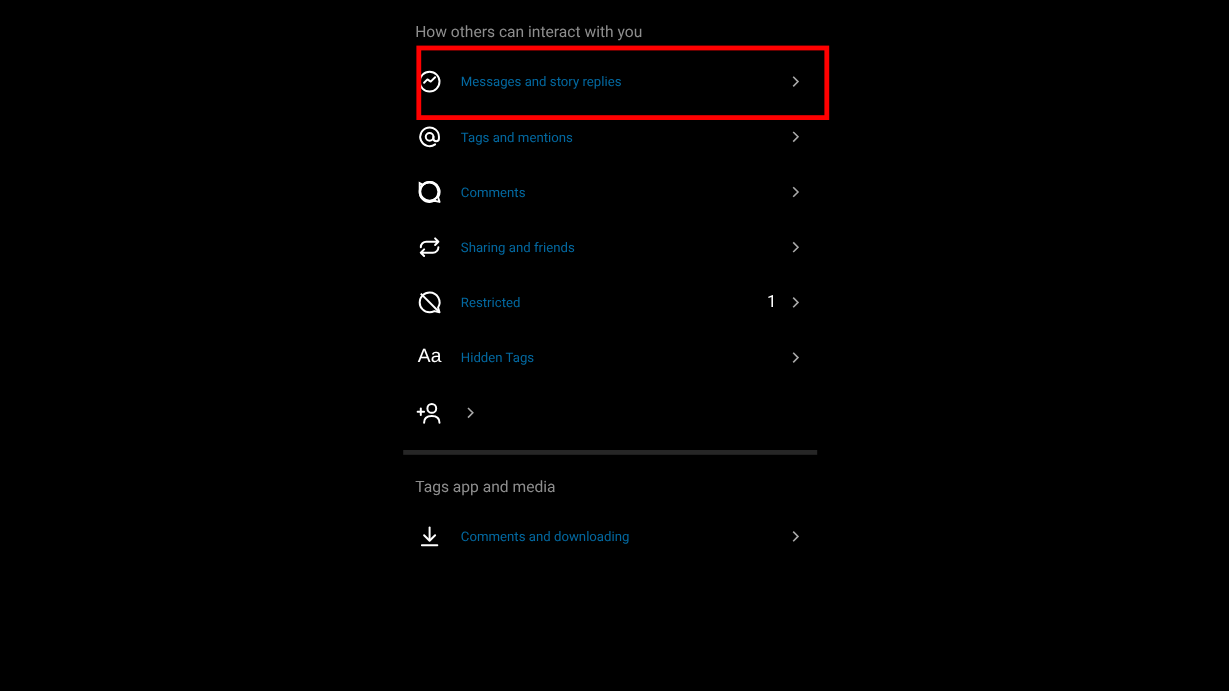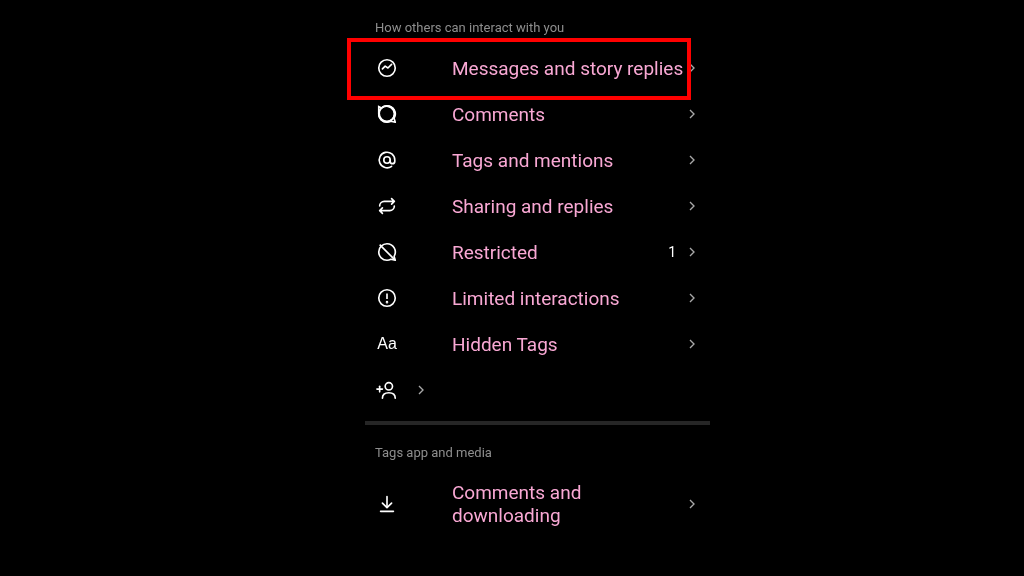--- a/index.html
+++ b/index.html
@@ -11,21 +11,21 @@
       background: #000;
       width: 1024px;
       height: 576px;
       font-family: -apple-system, BlinkMacSystemFont, "Segoe UI", Roboto, Helvetica, Arial, sans-serif;
       color: #fff;
       overflow: hidden;
       position: relative;
     }
     .container {
       position: absolute;
-      left: 375px;
+      left: 346px;
       top: 0;
       width: 325px;
     }
     .section-header {
       color: #8e8e8e;
       font-size: 13px;
       padding: 20px 0 10px 0;
       font-weight: 400;
     }
     .menu-item {
@@ -46,24 +46,23 @@
     }
     .icon-wrap svg {
       width: 22px;
       height: 22px;
       stroke: #fff;
       fill: none;
       stroke-width: 1.8;
     }
     .item-label {
       flex: 1;
-      font-size: 19px;
-      color: #f9a8d4;
+      font-size: 11px;
+      color: #0369a1;
       font-weight: 400;
-      margin-left: 39px;
     }
     .item-badge {
       font-size: 14px;
       color: #fff;
       margin-right: 8px;
     }
     .chevron {
       width: 16px;
       height: 16px;
       flex-shrink: 0;
@@ -113,60 +112,60 @@
     <span class="chevron">
       <svg viewBox="0 0 24 24">
           <polyline points="9 6 15 12 9 18"></polyline>
         </svg>
     </span>
   </div>
 
   <div class="menu-item">
     <span class="icon-wrap">
       <svg viewBox="0 0 24 24">
+          <circle cx="12" cy="12" r="3.5"></circle>
+          <path d="M15.5 12v1.5a2.5 2.5 0 0 0 5 0V12a8.5 8.5 0 1 0-3.5 6.9" stroke-linecap="round"></path>
+        </svg>
+    </span>
+    <span class="item-label">Tags and mentions</span>
+    <span class="chevron">
+      <svg viewBox="0 0 24 24">
+          <polyline points="9 6 15 12 9 18"></polyline>
+        </svg>
+    </span>
+  </div>
+
+  <div class="menu-item">
+    <span class="icon-wrap">
+      <svg viewBox="0 0 24 24">
           <path d="M21 12a8.5 8.5 0 1 1-3-6.5L21 4v8z" transform="scale(-1,1) translate(-24,0)"></path>
           <path d="M12 3.5a8.5 8.5 0 1 0 6 14.5l3 2-1-4a8.4 8.4 0 0 0 .5-4" style="display:none"></path>
           <circle cx="12" cy="11.5" r="8.5"></circle>
           <path d="M17 18l3 3v-5" style="display:none"></path>
         </svg>
       <svg viewBox="0 0 24 24" style="position:absolute">
           <path d="M12 3a9 9 0 0 0-9 9 9 9 0 0 0 9 9c1.6 0 3-.4 4.3-1.1L21 21l-1.3-4.3A9 9 0 0 0 12 3z" stroke-linejoin="round"></path>
         </svg>
     </span>
     <span class="item-label">Comments</span>
     <span class="chevron">
       <svg viewBox="0 0 24 24">
           <polyline points="9 6 15 12 9 18"></polyline>
         </svg>
     </span>
   </div>
 
   <div class="menu-item">
     <span class="icon-wrap">
       <svg viewBox="0 0 24 24">
-          <circle cx="12" cy="12" r="3.5"></circle>
-          <path d="M15.5 12v1.5a2.5 2.5 0 0 0 5 0V12a8.5 8.5 0 1 0-3.5 6.9" stroke-linecap="round"></path>
-        </svg>
-    </span>
-    <span class="item-label">Tags and mentions</span>
-    <span class="chevron">
-      <svg viewBox="0 0 24 24">
-          <polyline points="9 6 15 12 9 18"></polyline>
-        </svg>
-    </span>
-  </div>
-
-  <div class="menu-item">
-    <span class="icon-wrap">
-      <svg viewBox="0 0 24 24">
           <path d="M17 4l3 3-3 3M20 7H9a5 5 0 0 0-5 5" stroke-linecap="round" stroke-linejoin="round"></path>
           <path d="M7 20l-3-3 3-3M4 17h11a5 5 0 0 0 5-5" stroke-linecap="round" stroke-linejoin="round"></path>
         </svg>
     </span>
-    <span class="item-label">Sharing and replies</span>
+    <span class="item-label">Sharing and friends</span>
     <span class="chevron">
       <svg viewBox="0 0 24 24">
           <polyline points="9 6 15 12 9 18"></polyline>
         </svg>
     </span>
   </div>
 
   <div class="menu-item">
     <span class="icon-wrap">
       <svg viewBox="0 0 24 24">
@@ -176,35 +175,20 @@
     </span>
     <span class="item-label">Restricted</span>
     <span class="item-badge">1</span>
     <span class="chevron">
       <svg viewBox="0 0 24 24">
           <polyline points="9 6 15 12 9 18"></polyline>
         </svg>
     </span>
   </div>
 
-  <div class="menu-item">
-    <span class="icon-wrap">
-      <svg viewBox="0 0 24 24">
-          <circle cx="12" cy="12" r="9"></circle>
-          <line x1="12" y1="7" x2="12" y2="13"></line>
-          <circle cx="12" cy="16.5" r="0.5" fill="#fff"></circle>
-        </svg>
-    </span>
-    <span class="item-label">Limited interactions</span>
-    <span class="chevron">
-      <svg viewBox="0 0 24 24">
-          <polyline points="9 6 15 12 9 18"></polyline>
-        </svg>
-    </span>
-  </div>
 
   <div class="menu-item">
     <span class="icon-wrap">
       <span class="aa-icon">Aa</span>
     </span>
     <span class="item-label">Hidden Tags</span>
     <span class="chevron">
       <svg viewBox="0 0 24 24">
           <polyline points="9 6 15 12 9 18"></polyline>
         </svg>

